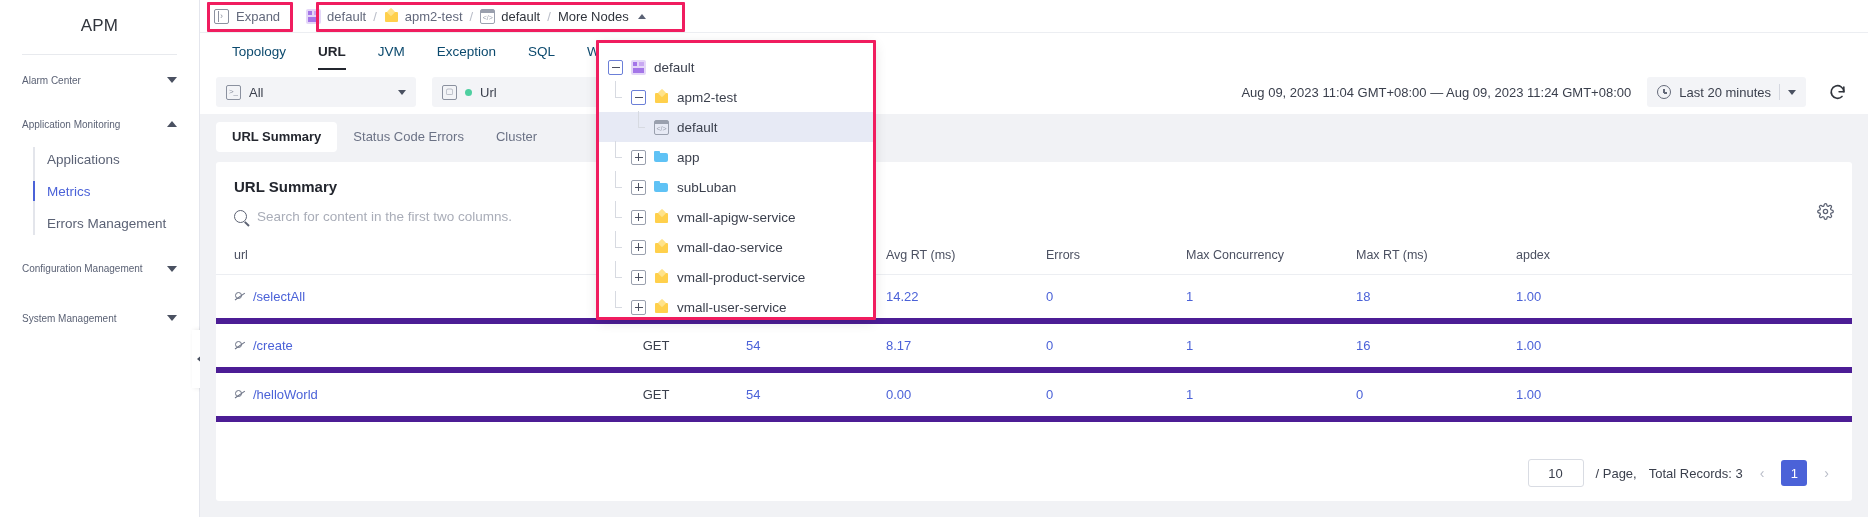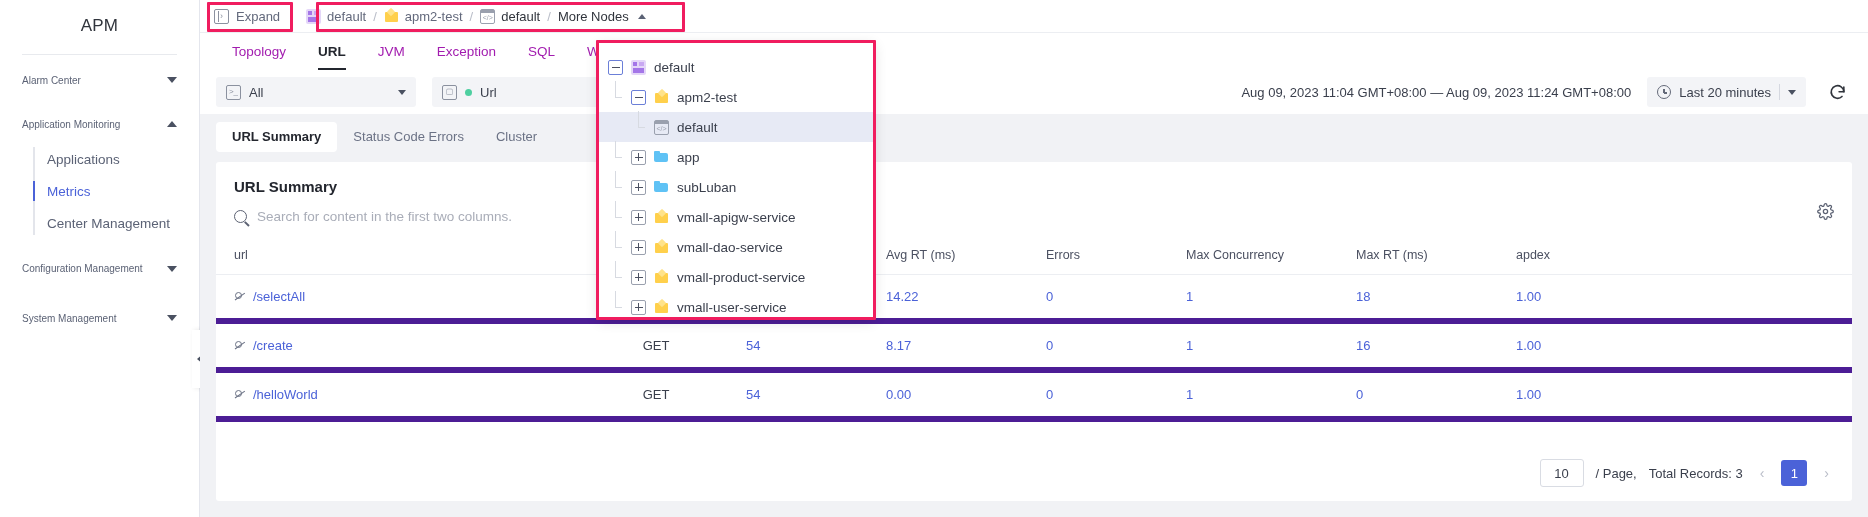--- a/index.html
+++ b/index.html
@@ -119,21 +119,21 @@
     border-bottom:5px solid #5b6275; margin-left:3px;
   }
 
   
   #tabstrip {
     height: 38px; background: #fff; border-top: 1px solid #eceef2;
     display: flex; align-items: flex-end; padding-left: 16px; gap: 0;
   }
   .tab {
     height: 37px; line-height: 37px; padding: 0 16px; font-size: 13.5px;
-    color: #a21caf; cursor: pointer; position: relative;
+    color: #0c4a6e; cursor: pointer; position: relative;
   }
   .tab.active { color: #23262e; font-weight: 700; }
   .tab.active:after {
     content:""; position:absolute; left: 16px; right: 16px; bottom: 0; height: 2px;
     background: #23262e;
   }
 
   
   #filterbar {
     height: 44px; background: #fff; display: flex; align-items: center;
@@ -214,21 +214,21 @@
     content:""; position:absolute; left:1px; top:1px; width:5px; height:5px;
     border:1.3px solid #6b7285; border-radius:50%;
   }
 
   
   #pager {
     position: absolute; right: 18px; bottom: 14px;
     display: flex; align-items: center; gap: 12px; font-size: 13px; color: #3a3f4c;
   }
   .page-size {
-    width: 44px; height: 28px; border: 1px solid #d9dce3; border-radius: 3px;
+    width: 56px; height: 28px; border: 1px solid #d9dce3; border-radius: 3px;
     display:flex; align-items:center; justify-content:center; font-size: 13px; cursor: pointer;
   }
   .pg-arrow { color: #b9bdc8; font-size: 14px; padding: 0 5px; cursor: pointer; }
   .pg-num {
     width: 26px; height: 26px; background: #4b62d8; color: #fff; border-radius: 3px;
     display:flex; align-items:center; justify-content:center; font-size: 13px; cursor:pointer;
   }
 
   
   #tree-panel {
@@ -287,21 +287,21 @@
     </div>
 
     <div class="sub-wrap">
       <div class="sub-item">
         <span>Applications</span>
       </div>
       <div class="sub-item active">
         <span>Metrics</span>
       </div>
       <div class="sub-item">
-        <span>Center Management</span>
+        <span>Errors Management</span>
       </div>
     </div>
 
     <div class="nav-group tall">
       <span class="lbl">Configuration Management</span>
       <span class="caret down"></span>
     </div>
     <div class="nav-group">
       <span class="lbl">System Management</span>
       <span class="caret down"></span>

